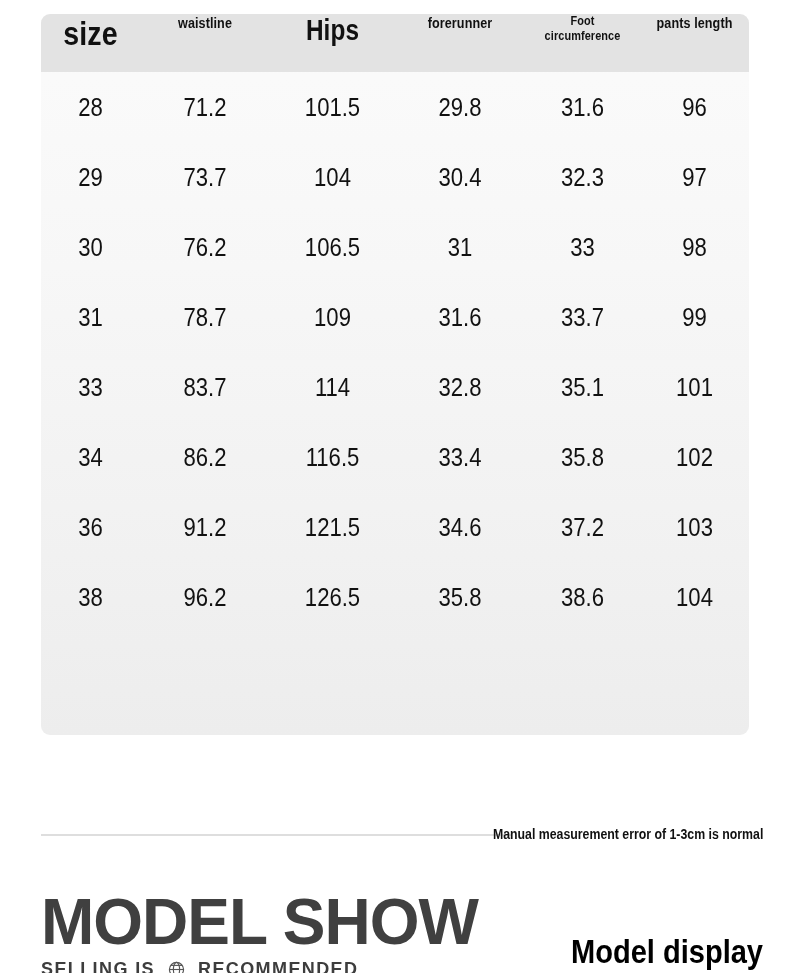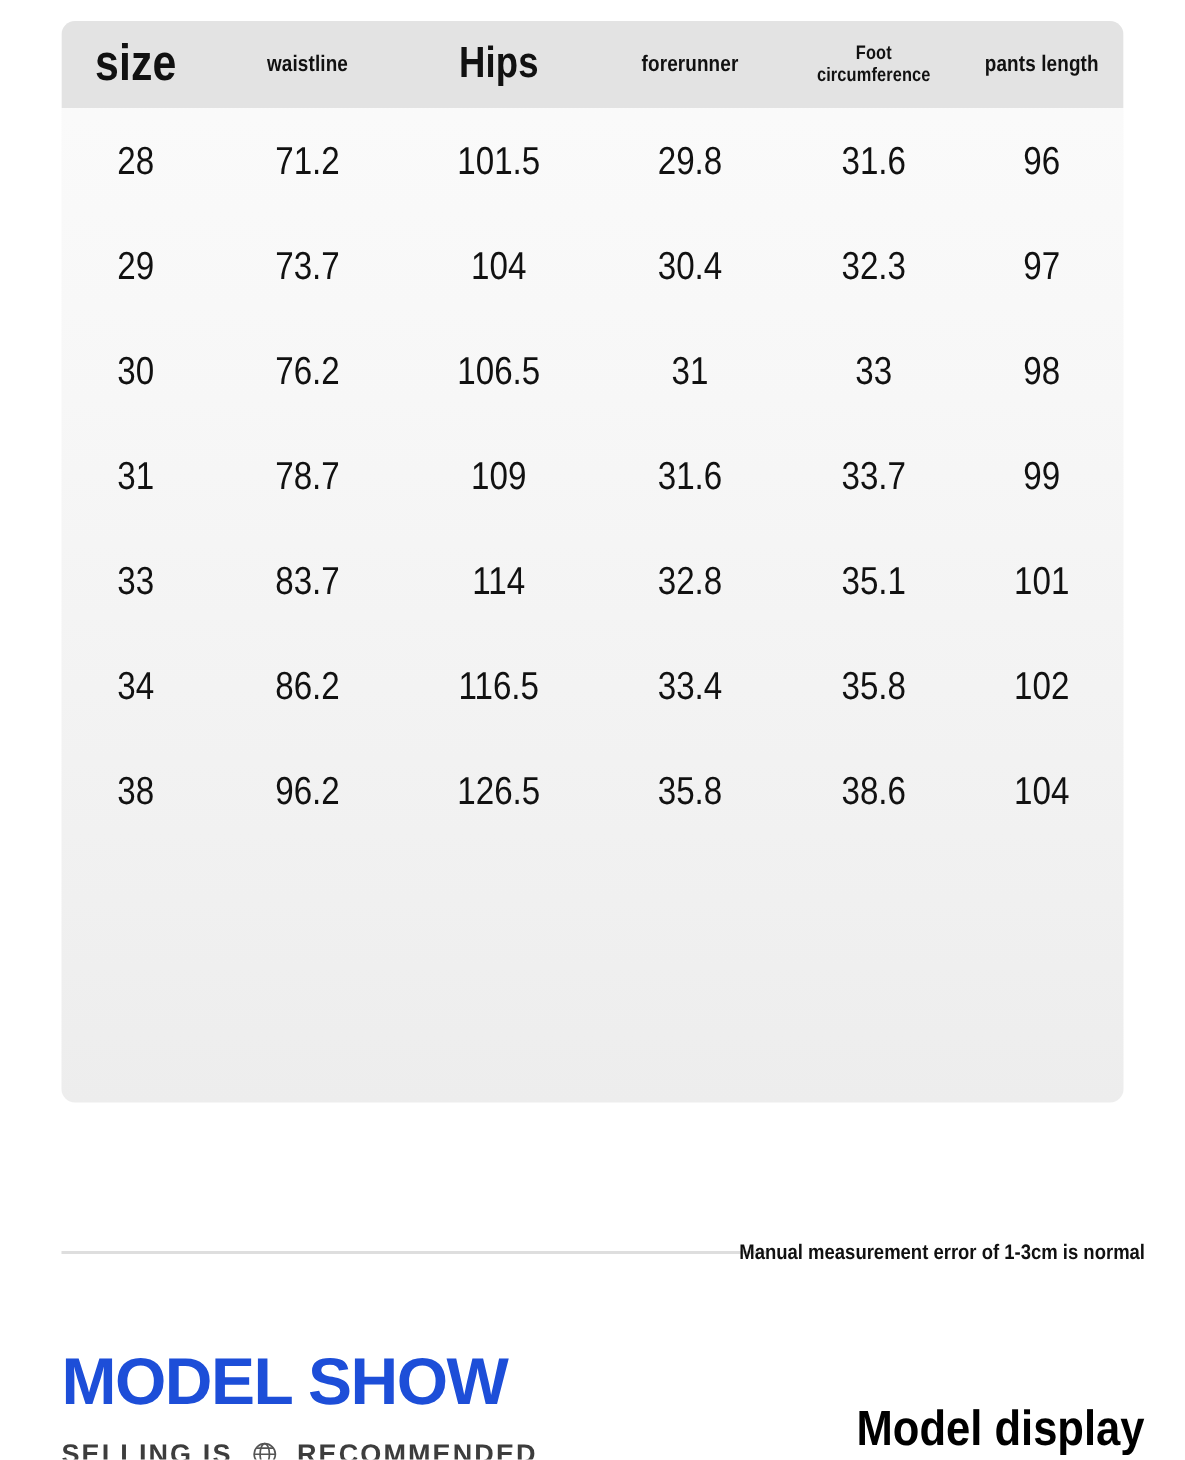--- a/index.html
+++ b/index.html
@@ -24,21 +24,20 @@
     height: 721px;
     border-radius: 9px;
     overflow: hidden;
     background: linear-gradient(to bottom, #fbfbfb 0%, #f7f7f7 35%, #f1f1f1 75%, #ededed 100%);
   }
 
   .thead {
     display: flex;
     height: 58px;
     background: #e3e3e3;
-    align-items: center;
   }
 
   .tbody {
     padding-top: 0;
   }
 
   .trow {
     display: flex;
     height: 70px;
     align-items: center;
@@ -104,23 +103,23 @@
     transform: scaleX(.88);
     transform-origin: right center;
     line-height: 28px;
   }
 
   
   .model-show {
     position: absolute;
     left: 41px;
     top: 893px;
-    font-size: 44px;
-    font-weight: 700;
-    color: #1d4ed8;
+    font-size: 64px;
+    font-weight: 700;
+    color: #404040;
     letter-spacing: -1px;
     line-height: 58px;
     white-space: nowrap;
   }
 
   .model-display {
     position: absolute;
     left: 571px;
     top: 932px;
     font-size: 33px;
@@ -222,20 +221,28 @@
 
     <div class="trow">
       <div class="cell c0">34</div>
       <div class="cell c1">86.2</div>
       <div class="cell c2">116.5</div>
       <div class="cell c3">33.4</div>
       <div class="cell c4">35.8</div>
       <div class="cell c5">102</div>
     </div>
 
+    <div class="trow">
+      <div class="cell c0">36</div>
+      <div class="cell c1">91.2</div>
+      <div class="cell c2">121.5</div>
+      <div class="cell c3">34.6</div>
+      <div class="cell c4">37.2</div>
+      <div class="cell c5">103</div>
+    </div>
 
     <div class="trow">
       <div class="cell c0">38</div>
       <div class="cell c1">96.2</div>
       <div class="cell c2">126.5</div>
       <div class="cell c3">35.8</div>
       <div class="cell c4">38.6</div>
       <div class="cell c5">104</div>
     </div>
 

